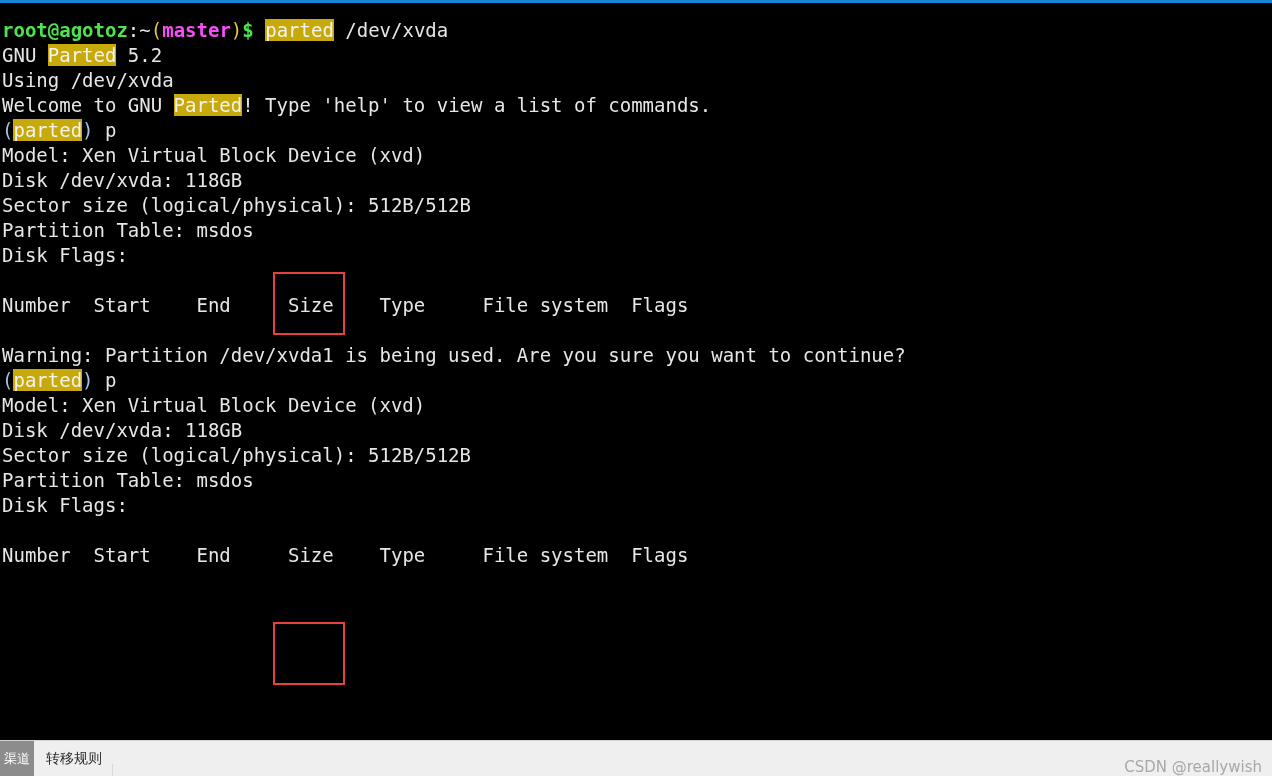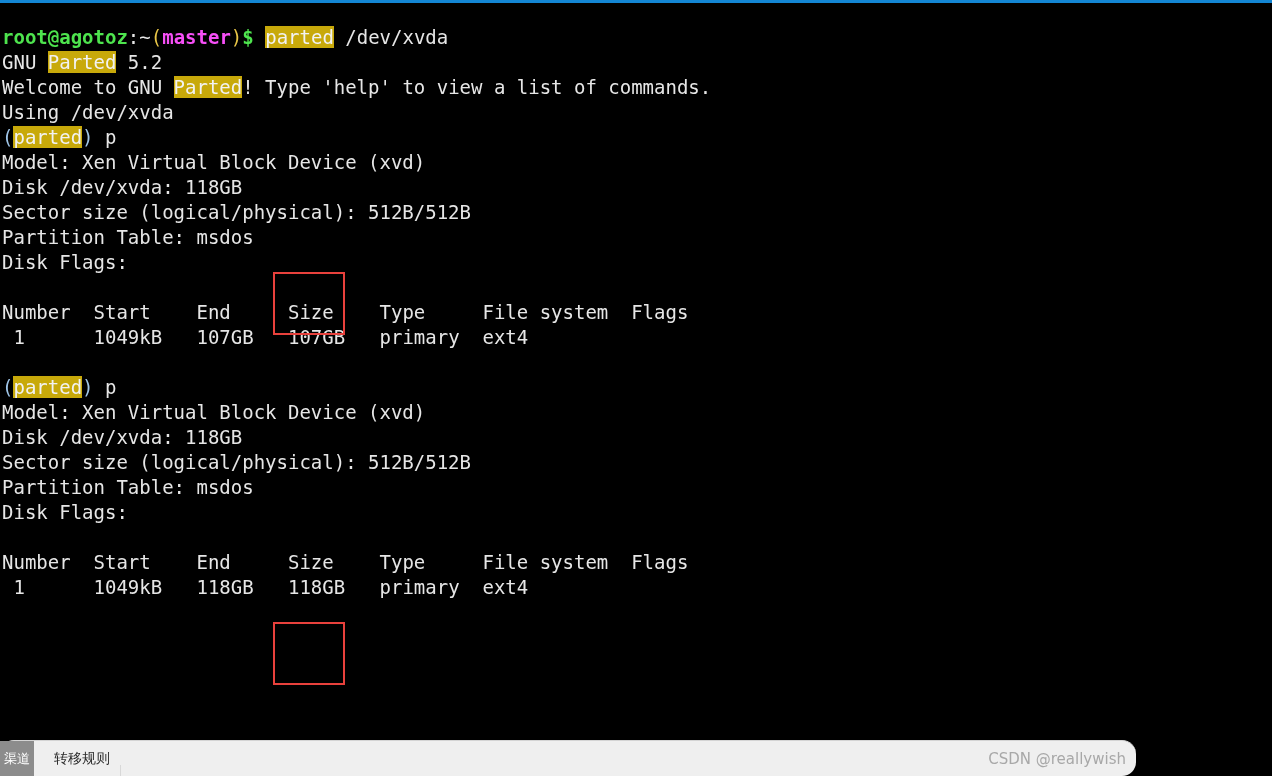--- a/index.html
+++ b/index.html
@@ -28,21 +28,21 @@
     top: 0;
     width: 1272px;
     height: 3px;
     background: #1386d4;
   }
 
   
   #terminal {
     position: absolute;
     left: 0;
-    top: 21px;
+    top: 14px;
     width: 1272px;
     height: 737px;
     background: #000000;
     padding: 4px 0 8px 2px;
     box-sizing: border-box;
     overflow: hidden;
   }
 
   .line {
     height: 25px;
@@ -84,50 +84,49 @@
     pointer-events: none;
   }
   #redbox-size-1 { left: 273px; top: 272px; width: 72px; height: 63px; }
   #redbox-size-2 { left: 273px; top: 622px; width: 72px; height: 63px; }
 
   
   #taskbar {
     position: absolute;
     left: 0;
     top: 740px;
-    width: 1136px;
+    width: 1272px;
     height: 36px;
     background: #efefef;
     border-top: 1px solid #d4d4d4;
     box-sizing: border-box;
     display: flex;
-    align-items: center;
+    align-items: flex-end;
     font-family: "DejaVu Sans", "Liberation Sans", sans-serif;
-    border-radius: 14px;
   }
   #taskbar-item {
     display: flex;
     align-items: center;
     height: 100%;
   }
   #taskbar-badge {
     background: #8c8c8c;
     color: #ffffff;
     font-size: 13px;
     line-height: 1;
     padding: 6px 4px;
     height: 100%;
     display: flex;
     align-items: center;
     box-sizing: border-box;
   }
   #taskbar-label {
     color: #2b2b2b;
     font-size: 14px;
-    padding: 0 10px 0 20px;
+    padding: 0 10px 0 12px;
     white-space: nowrap;
   }
   #taskbar-divider {
     width: 1px;
     background: #d8d8d8;
     margin-top: 24px;
     height: 12px;
   }
   #taskbar-spacer { flex: 1 1 auto; }
   #watermark {
@@ -145,55 +144,54 @@
 <div id="screen">
 
   <div id="window-border-top"></div>
 
   <div id="terminal">
 
     <div class="line"><span class="c-user">root@agotoz</span><span class="c-white">:~</span><span class="c-paren">(</span><span class="c-branch">master</span><span class="c-paren">)</span><span class="c-dollar">$</span><span class="c-white"> </span><span class="hl">parted</span><span class="c-white"> /dev/xvda</span></div>
 
     <div class="line"><span>GNU </span><span class="hl">Parted</span><span> 5.2</span></div>
 
+    <div class="line">Using /dev/xvda</div>
+
     <div class="line"><span>Welcome to GNU </span><span class="hl">Parted</span><span>! Type 'help' to view a list of commands.</span></div>
-
-    <div class="line">Using /dev/xvda</div>
 
     <div class="line"><span class="c-pparen">(</span><span class="hl">parted</span><span class="c-pparen">)</span><span> p</span></div>
 
     <div class="line">Model: Xen Virtual Block Device (xvd)</div>
     <div class="line">Disk /dev/xvda: 118GB</div>
     <div class="line">Sector size (logical/physical): 512B/512B</div>
     <div class="line">Partition Table: msdos</div>
     <div class="line">Disk Flags:</div>
 
     <div class="blank"></div>
 
     <div class="line"><span>Number  Start    End     </span><span>Size</span><span>    Type     File system  Flags</span></div>
 
-    <div class="line"><span> 1      1049kB   107GB   </span><span>107GB</span><span>   primary  ext4</span></div>
-
-    <div class="blank"></div>
-
-
+
+    <div class="blank"></div>
+
+
+    <div class="line">Warning: Partition /dev/xvda1 is being used. Are you sure you want to continue?</div>
 
     <div class="line"><span class="c-pparen">(</span><span class="hl">parted</span><span class="c-pparen">)</span><span> p</span></div>
 
     <div class="line">Model: Xen Virtual Block Device (xvd)</div>
     <div class="line">Disk /dev/xvda: 118GB</div>
     <div class="line">Sector size (logical/physical): 512B/512B</div>
     <div class="line">Partition Table: msdos</div>
     <div class="line">Disk Flags:</div>
 
     <div class="blank"></div>
 
     <div class="line"><span>Number  Start    End     </span><span>Size</span><span>    Type     File system  Flags</span></div>
 
-    <div class="line"><span> 1      1049kB   118GB   </span><span>118GB</span><span>   primary  ext4</span></div>
 
     <div class="blank"></div>
 
 
   </div>
 
   <div class="redbox" id="redbox-size-1"></div>
   <div class="redbox" id="redbox-size-2"></div>
 
   <div id="taskbar">

